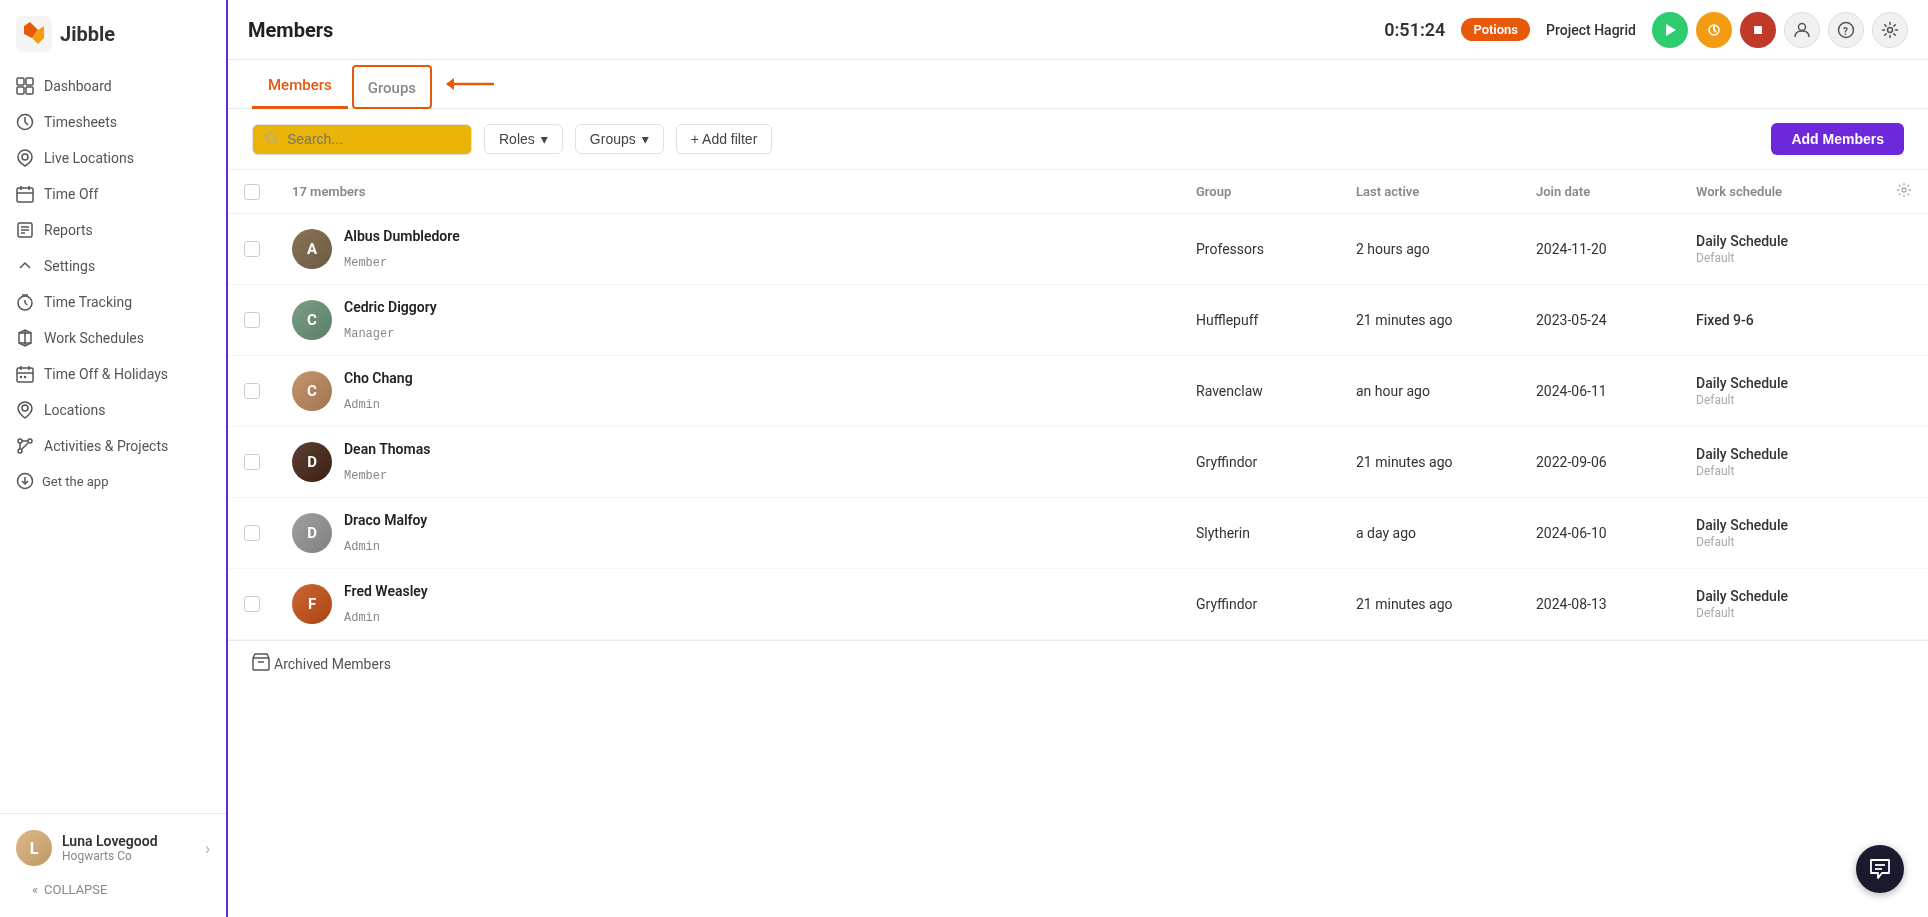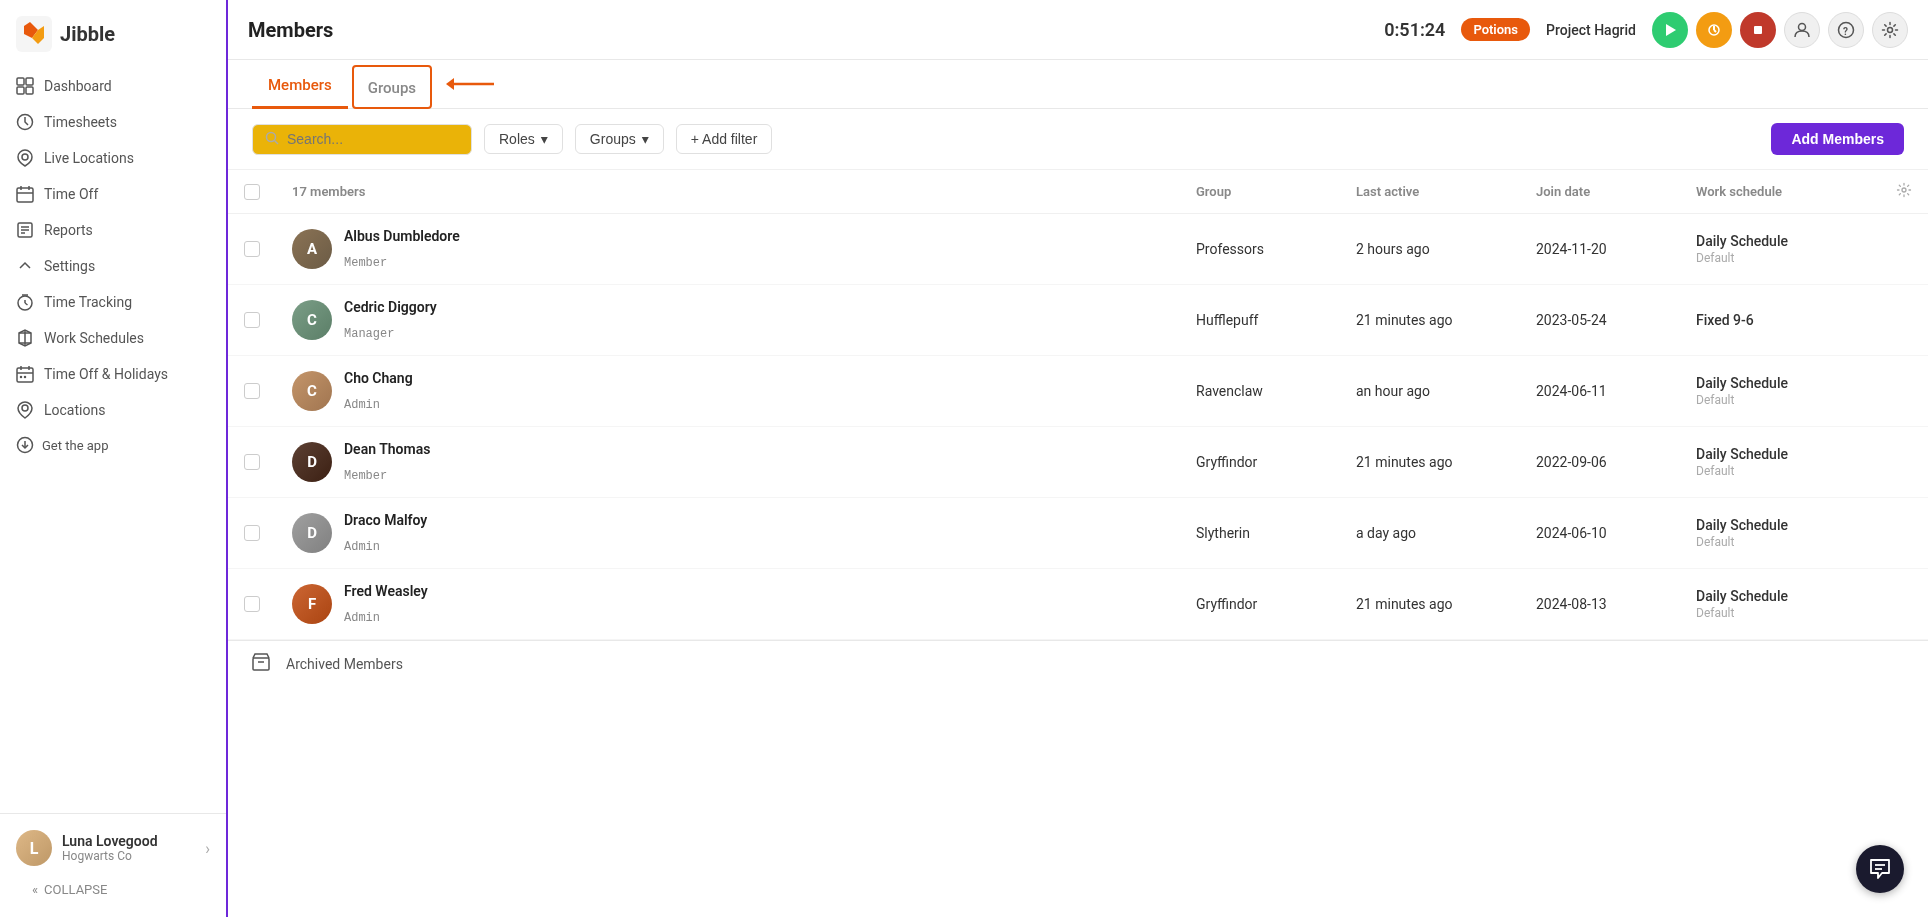--- a/index.html
+++ b/index.html
@@ -362,21 +362,21 @@
 
     
     .archived-bar {
       position: sticky;
       bottom: 0;
       background: #fff;
       border-top: 1px solid #e8e8e8;
       padding: 12px 24px;
       display: flex;
       align-items: center;
-      gap: 16px;
+      gap: 4px;
       font-size: 14px;
       color: #555;
       cursor: pointer;
     }
 
     
     .chat-bubble {
       position: fixed;
       bottom: 24px;
       right: 24px;
@@ -521,20 +521,33 @@
     <div class="nav-item">
       <span class="nav-icon">
         <svg viewBox="0 0 18 18" fill="none" stroke="currentColor" stroke-width="1.5">
           <circle cx="9" cy="7" r="3"></circle>
           <path d="M9 1 C5.5 1 2 4 2 7 C2 12 9 17 9 17 C9 17 16 12 16 7 C16 4 12.5 1 9 1Z"></path>
         </svg>
       </span>
       <span>Locations</span>
     </div>
 
+    <div class="nav-item">
+      <span class="nav-icon">
+        <svg viewBox="0 0 18 18" fill="none" stroke="currentColor" stroke-width="1.5">
+          <circle cx="4" cy="4" r="2"></circle>
+          <circle cx="14" cy="4" r="2"></circle>
+          <circle cx="4" cy="14" r="2"></circle>
+          <line x1="6" y1="4" x2="12" y2="4"></line>
+          <line x1="4" y1="6" x2="4" y2="12"></line>
+          <path d="M12 6 L6 12"></path>
+        </svg>
+      </span>
+      <span>Activities &amp; Projects</span>
+    </div>
 
     <div class="get-app">
       <span class="nav-icon">
         <svg viewBox="0 0 18 18" fill="none" stroke="currentColor" stroke-width="1.5">
           <circle cx="9" cy="9" r="7.5"></circle>
           <line x1="9" y1="5" x2="9" y2="11"></line>
           <polyline points="6,9 9,12 12,9"></polyline>
         </svg>
       </span>
       <span>Get the app</span>

